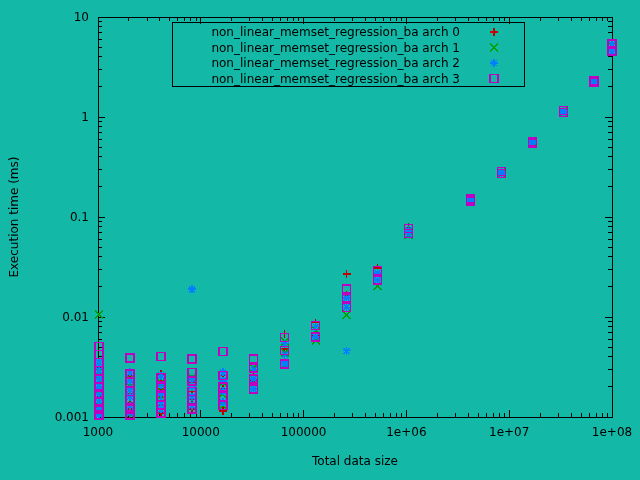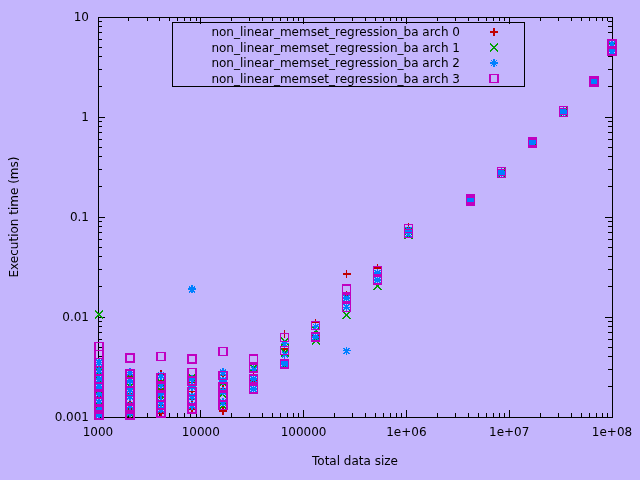--- a/index.html
+++ b/index.html
@@ -4,21 +4,21 @@
 <style>
   html, body {
     margin: 0;
     padding: 0;
     background: #ffffff;
   }
   #plot-root {
     position: relative;
     width: 640px;
     height: 480px;
-    background: #c4b5fd;
+    background: #14b8a6;
     font-family: "DejaVu Sans", sans-serif;
     overflow: hidden;
   }
   #plot-svg {
     position: absolute;
     left: 0;
     top: 0;
     width: 640px;
     height: 480px;
   }

